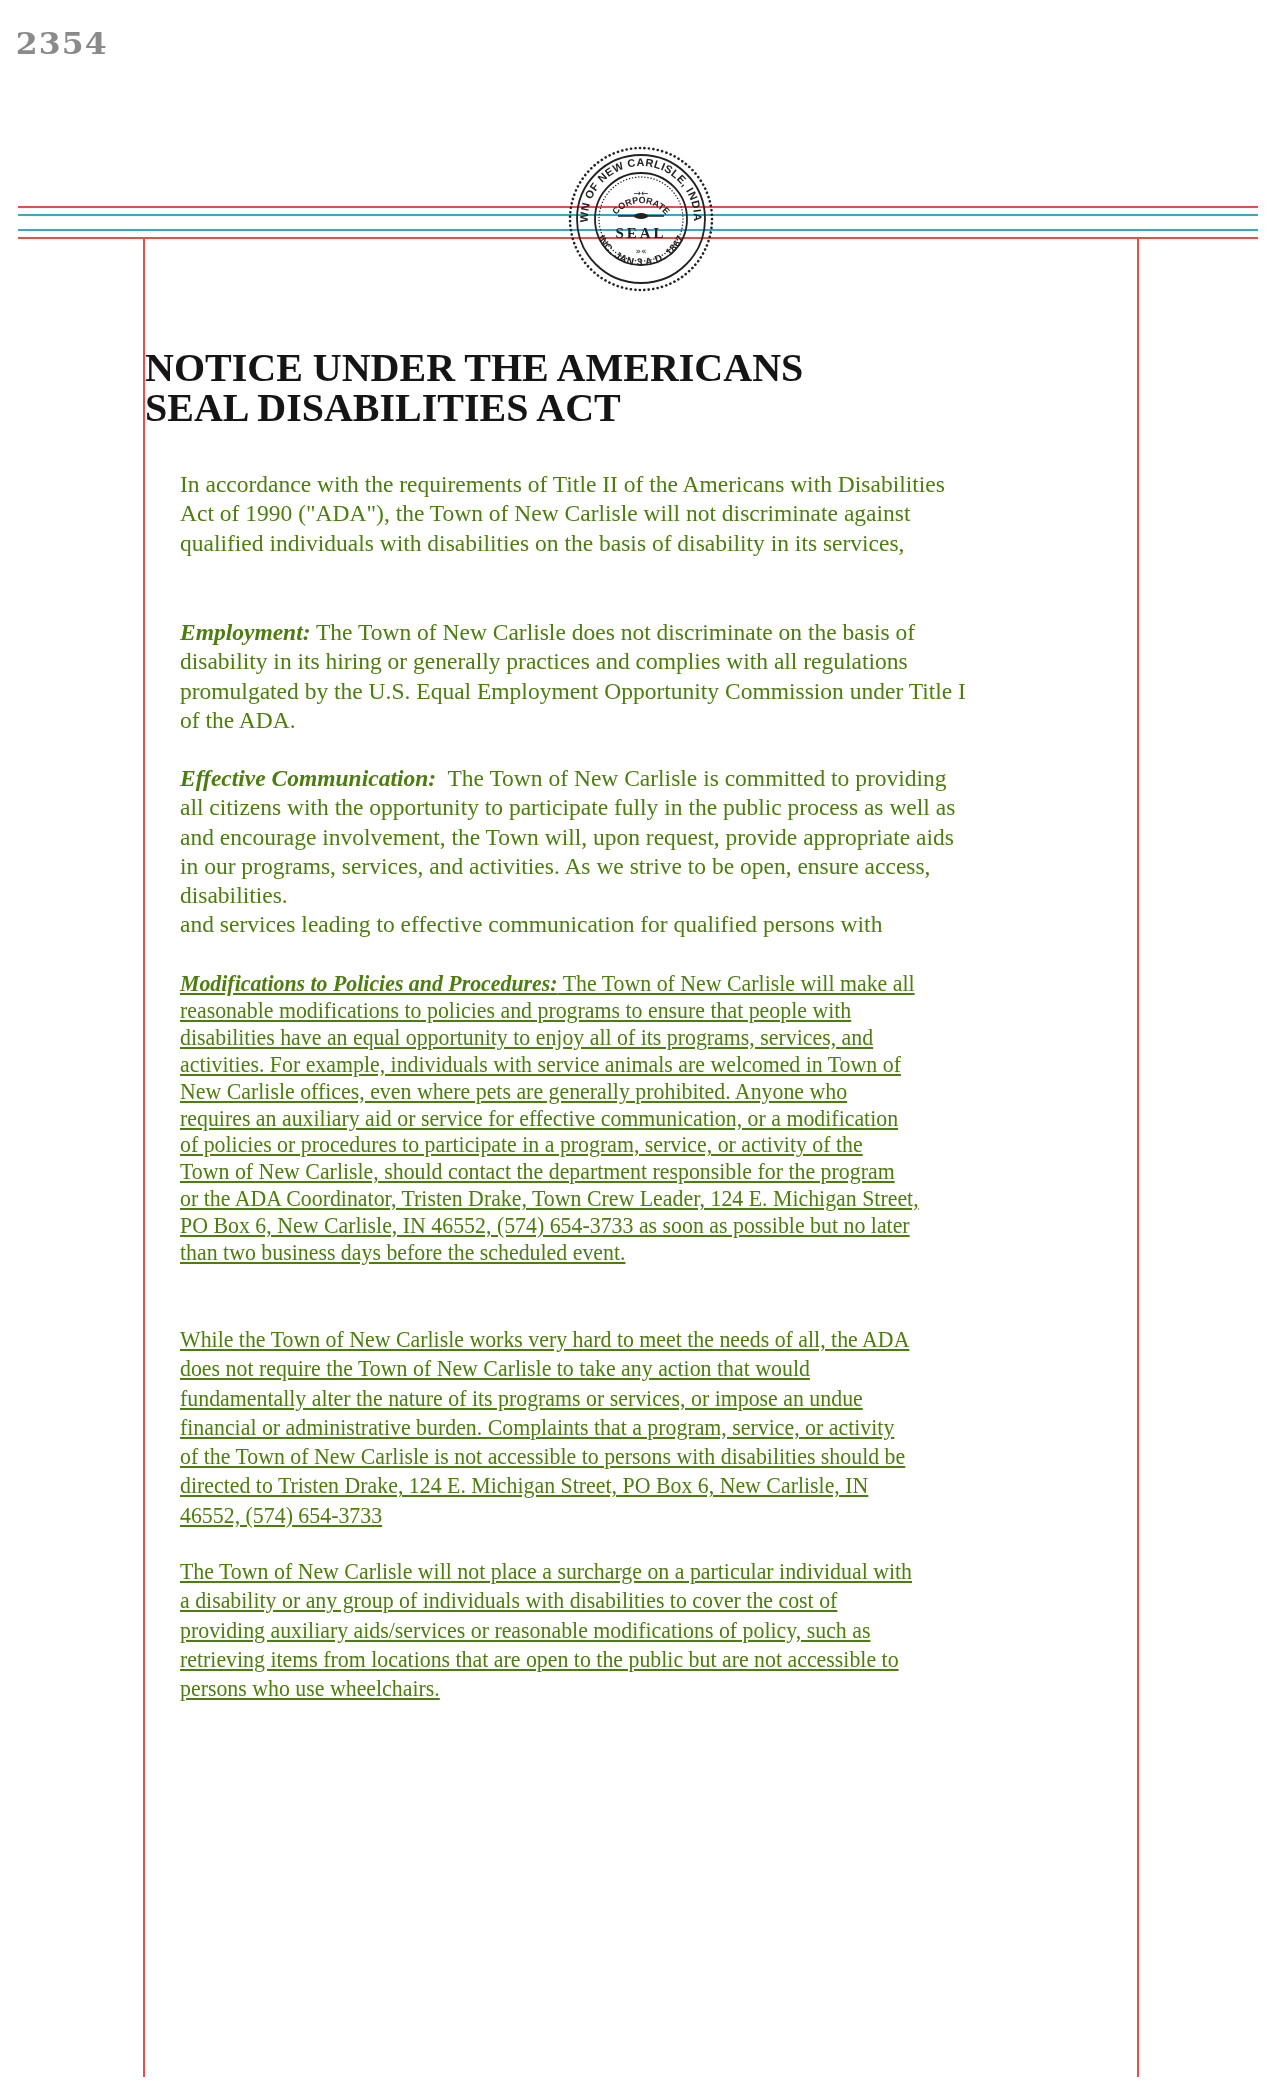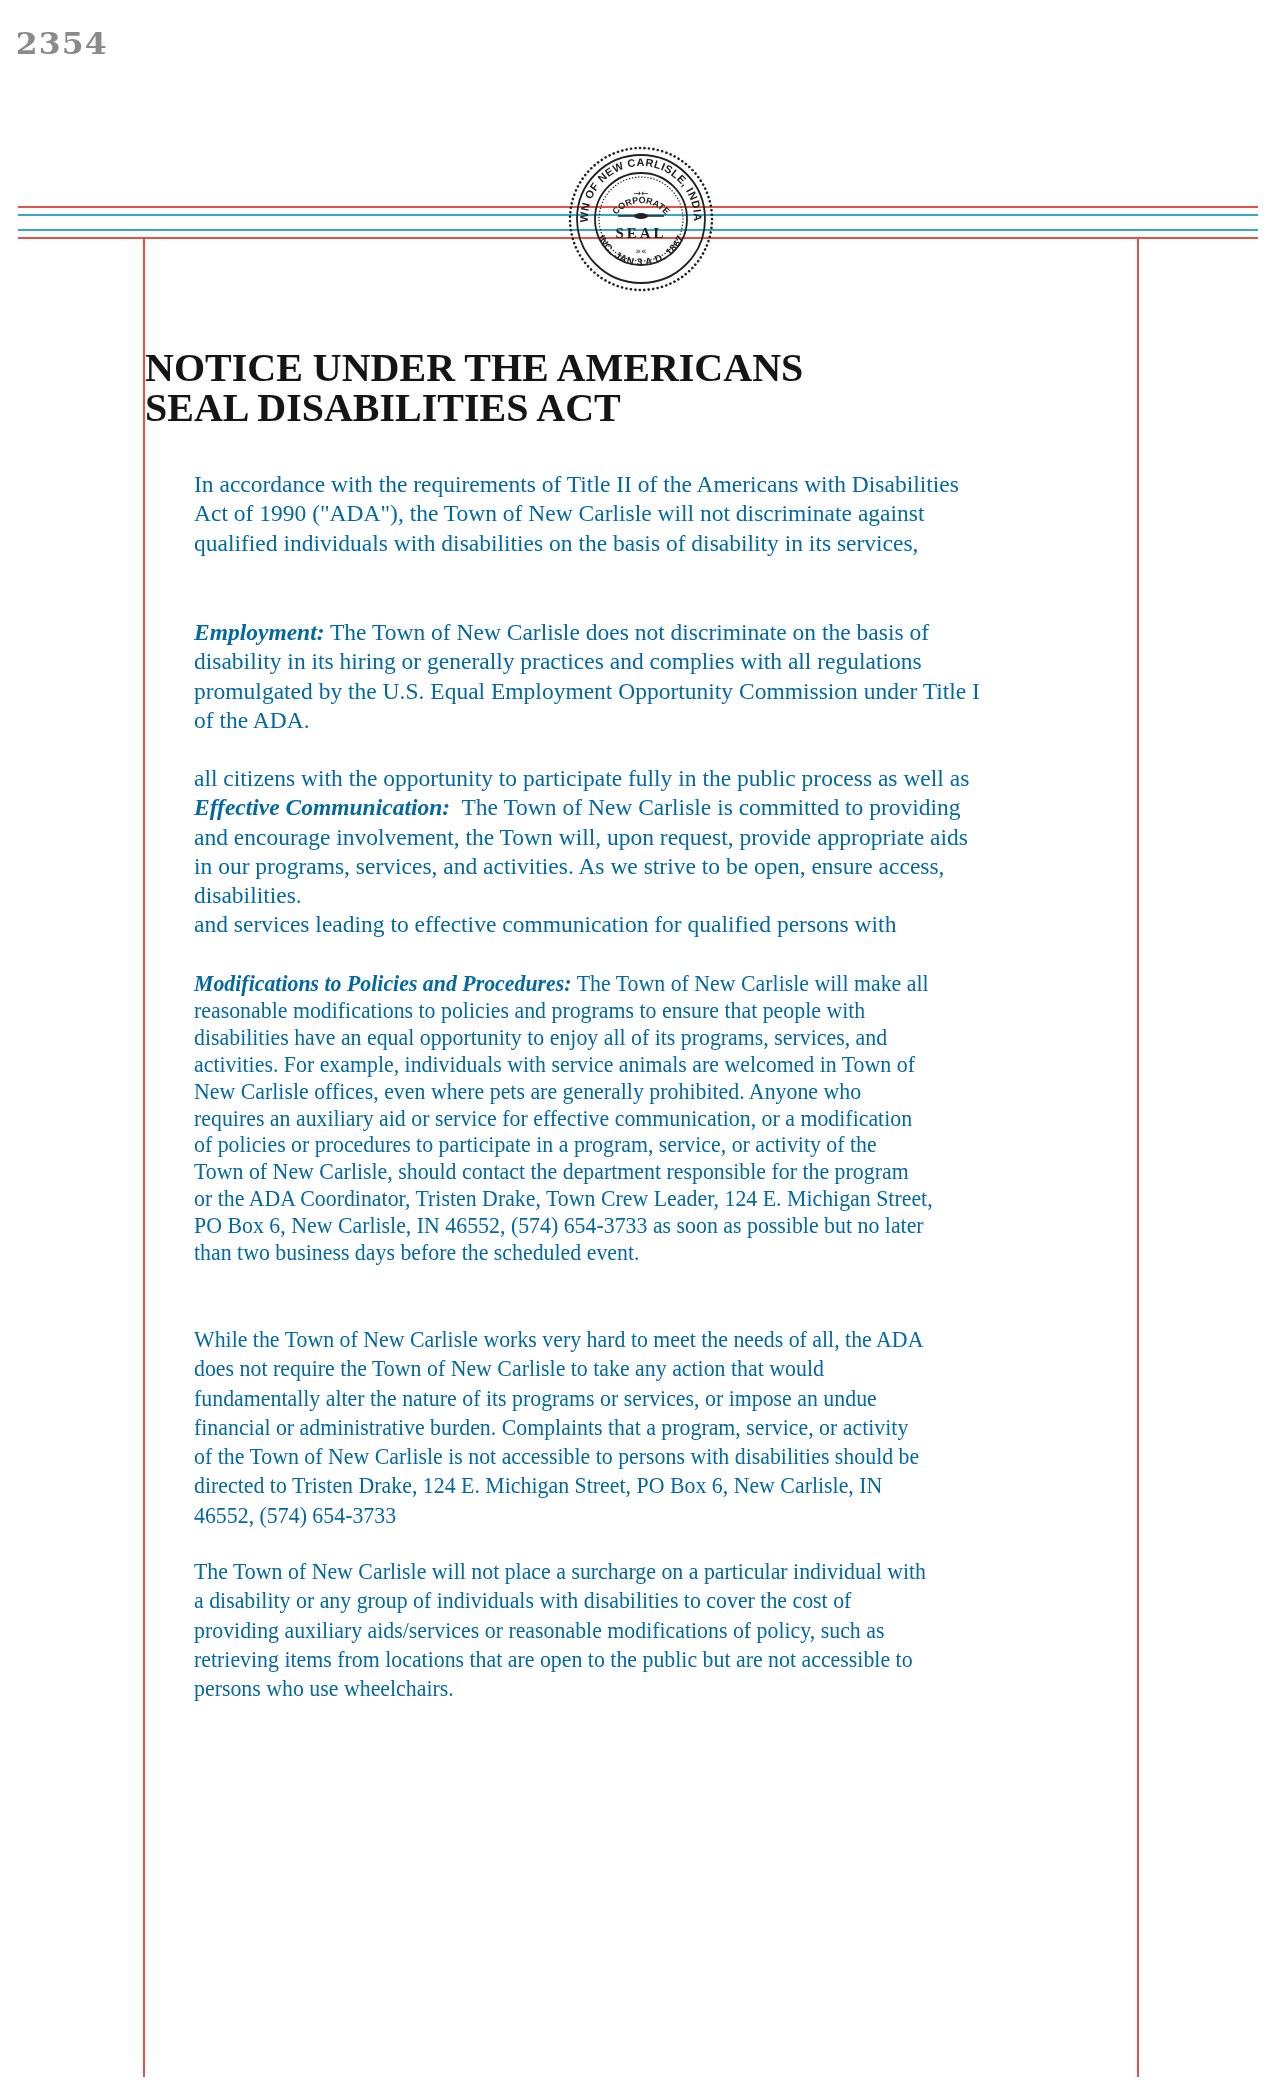--- a/index.html
+++ b/index.html
@@ -9,24 +9,24 @@
            font-size:30px; color:#8a8a8a; letter-spacing:1px; font-weight:bold;
            transform:scaleX(1.05); }
   .hline { position:absolute; left:18px; width:1240px; height:2px; }
   .red { background:#e2524a; }
   .blue { background:#3aa7c9; }
   .vline { position:absolute; width:2px; background:#e2524a; top:238px; height:1839px; }
   .seal { position:absolute; left:566px; top:144px; width:150px; height:150px; }
   .title { position:absolute; left:145px; width:1030px; 
            font-family:"Liberation Serif", serif; font-weight:bold; font-size:40px;
            color:#151515; line-height:40px; }
-  .para { position:absolute; left:194px; width:900px; font-size:23.5px; line-height:29.3px;
-          font-family:"Liberation Serif", serif; color:#0369a1; }
+  .para { position:absolute; left:180px; width:900px; font-size:23.5px; line-height:29.3px;
+          font-family:"Liberation Serif", serif; color:#4d7c0f; }
   .para .ln { display:block; white-space:nowrap; }
-  .para.cond { font-size:23.5px; line-height:26.9px; }
+  .para.cond { font-size:23.5px; line-height:26.9px;text-decoration:underline; }
   .para.cond .ln { transform-origin:left; transform:scaleX(0.93); }
   .lead { font-weight:bold; font-style:italic; }
 </style>
 </head>
 <body>
 
 <div class="stamp">2354</div>
 
 <div class="hline red" style="top:206px;"></div>
 <div class="hline blue" style="top:214px;"></div>
@@ -73,22 +73,22 @@
 </div>
 
 <div class="para" style="top:618px;">
   <span class="ln"><span class="lead">Employment:</span><span style="white-space:pre;"> The Town of New Carlisle does not discriminate on the basis of</span></span>
   <span class="ln">disability in its hiring or generally practices and complies with all regulations</span>
   <span class="ln">promulgated by the U.S. Equal Employment Opportunity Commission under Title I</span>
   <span class="ln">of the ADA.</span>
 </div>
 
 <div class="para" style="top:764px;">
+  <span class="ln"><span class="lead">Effective Communication:</span><span style="white-space:pre;">  The Town of New Carlisle is committed to providing</span></span>
   <span class="ln">all citizens with the opportunity to participate fully in the public process as well as</span>
-  <span class="ln"><span class="lead">Effective Communication:</span><span style="white-space:pre;">  The Town of New Carlisle is committed to providing</span></span>
   <span class="ln">and encourage involvement, the Town will, upon request, provide appropriate aids</span>
   <span class="ln">in our programs, services, and activities. As we strive to be open, ensure access,</span>
   <span class="ln">disabilities.</span>
   <span class="ln">and services leading to effective communication for qualified persons with</span>
 </div>
 
 <div class="para cond" style="top:970px;">
   <span class="ln"><span class="lead">Modifications to Policies and Procedures:</span><span style="white-space:pre;"> The Town of New Carlisle will make all</span></span>
   <span class="ln">reasonable modifications to policies and programs to ensure that people with</span>
   <span class="ln">disabilities have an equal opportunity to enjoy all of its programs, services, and</span>

